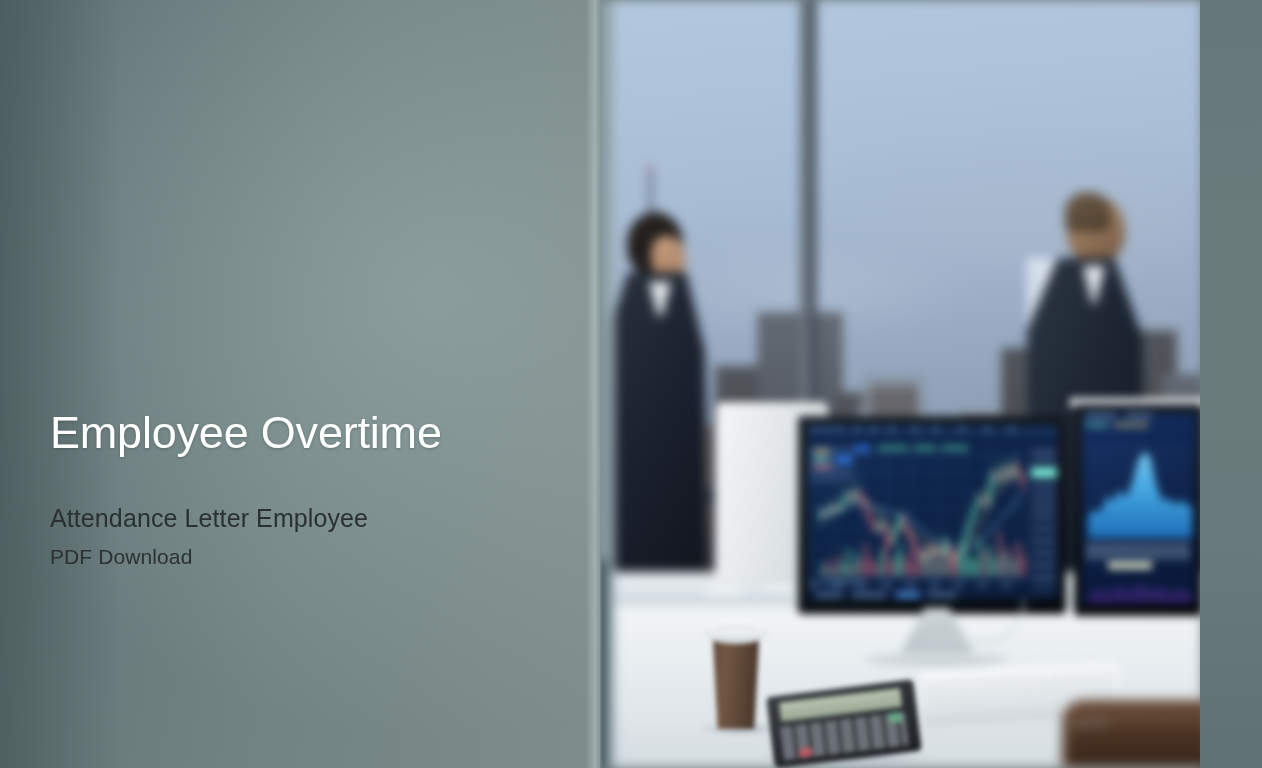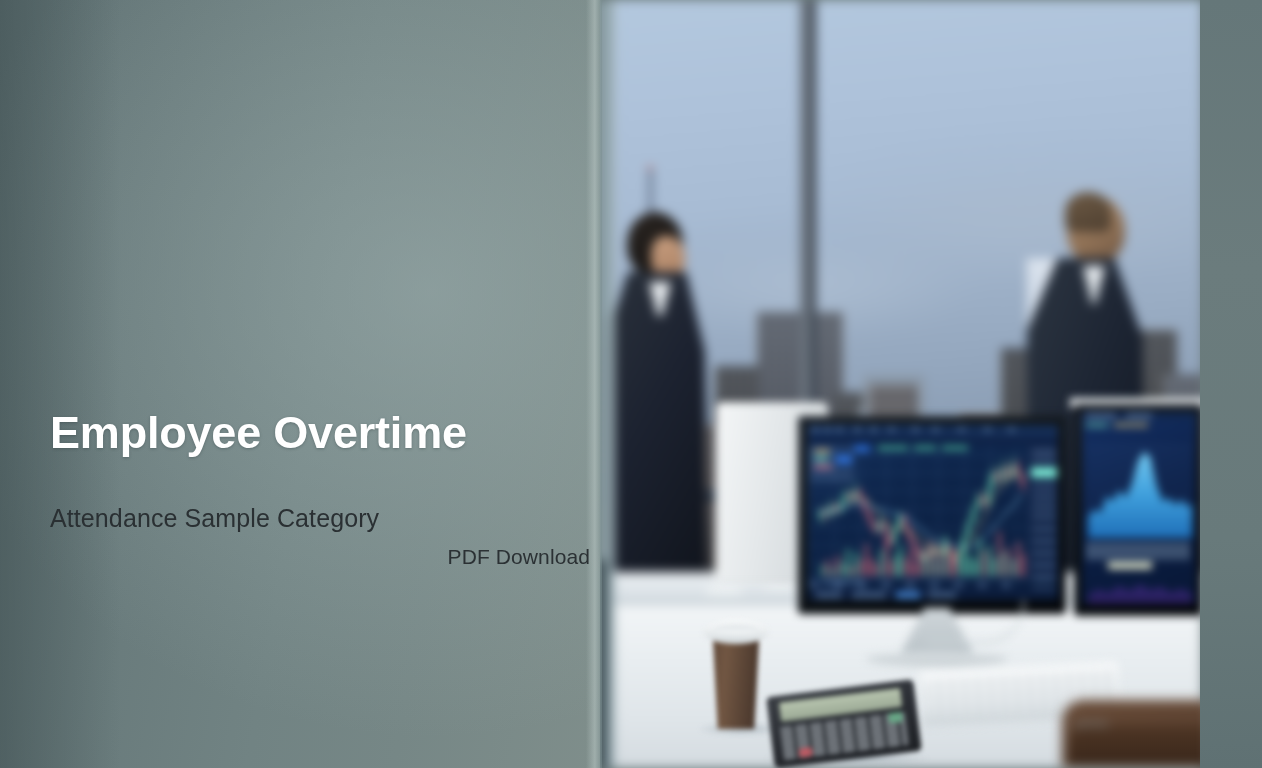--- a/index.html
+++ b/index.html
@@ -377,42 +377,41 @@
 
   
   .text-block {
     position:absolute;
     left:50px; top:400px;
     width:540px;
   }
   .hero-title {
     font-size:45px;
     line-height:66px;
-    font-weight:700;
+    font-weight:400;
     color:#ffffff;
     letter-spacing:-.2px;
     text-shadow:0 1px 3px rgba(40,55,58,.35);
     white-space:nowrap;
   }
   .hero-sub {
     margin-top:36px;
     font-size:25px;
     line-height:32px;
     font-weight:400;
     color:#2a3033;
     letter-spacing:.1px;
   }
   .hero-sub2 {
     margin-top:9px;
     font-size:21px;
     line-height:27px;
     font-weight:400;
     color:#2b3134;
     letter-spacing:.1px;
-    text-align:right;
   }
 </style>
 </head>
 <body>
 
 <div id="stage">
 
   <div class="photo photo-blur">
 
     <div class="sky"></div>
@@ -743,17 +742,17 @@
 
   <div class="wall-left">
     <div class="wall-left-shade"></div>
   </div>
   <div class="wall-left-edge"></div>
 
   <div class="text-block">
     <div class="hero-title">
       <div>Employee Overtime</div>
     </div>
-    <div class="hero-sub">Attendance Sample Category</div>
+    <div class="hero-sub">Attendance Letter Employee</div>
     <div class="hero-sub2">PDF Download</div>
   </div>
 
 </div>
 
 </body></html>

